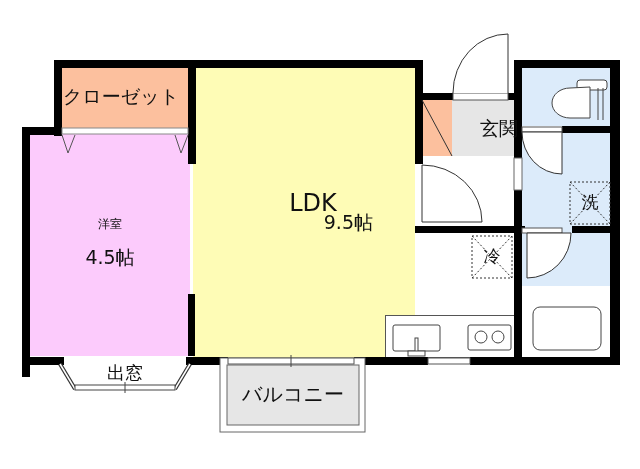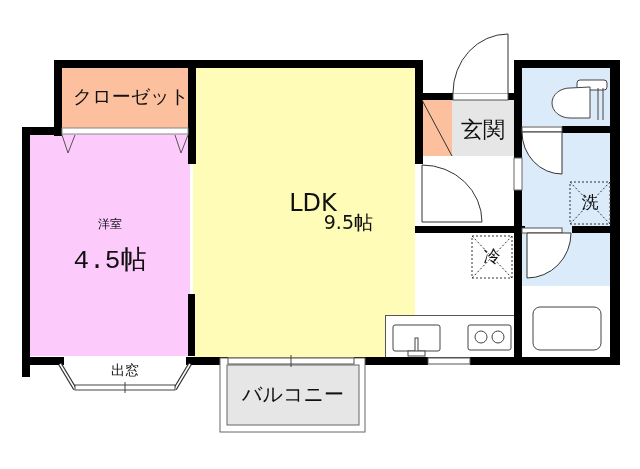--- a/index.html
+++ b/index.html
@@ -103,22 +103,22 @@
   <line x1="190" y1="364" x2="175" y2="389" stroke="#fff" stroke-width="1.5"></line>
   <rect x="75" y="385" width="100" height="5" fill="#fff" stroke="#444" stroke-width="1"></rect>
   <line x1="125" y1="382" x2="125" y2="393" stroke="#444" stroke-width="1"></line>
 
   <rect x="220" y="358" width="145" height="74" fill="#fff" stroke="#666" stroke-width="1"></rect>
   <rect x="227" y="365" width="132" height="60" fill="#e6e6e6" stroke="#666" stroke-width="1"></rect>
   <rect x="228" y="358" width="126" height="6" fill="#fff" stroke="#555" stroke-width="1"></rect>
   <line x1="291" y1="355" x2="291" y2="367" stroke="#444" stroke-width="1"></line>
 </svg>
 
-<div class="lbl" style="left:68px;top:86px;width:126px;font-size:19px;">クローゼット</div>
+<div class="lbl" style="left:58px;top:86px;width:126px;font-size:19px;">クローゼット</div>
 <div class="lbl" style="left:50px;top:218px;width:120px;font-size:12px;">洋室</div>
-<div class="lbl" style="left:50px;top:247px;width:120px;font-size:26px;font-family:Liberation Mono, monospace;">4.5帖</div>
+<div class="lbl" style="left:50px;top:247px;width:120px;font-size:19px;">4.5帖</div>
 <div class="lbl" style="left:253px;top:190px;width:120px;font-size:24px;">LDK</div>
 <div class="lbl" style="left:253px;top:212px;width:120px;font-size:19px;text-align:right;">9.5帖</div>
-<div class="lbl" style="left:452px;top:118px;width:62px;font-size:22px;">玄関</div>
+<div class="lbl" style="left:452px;top:118px;width:62px;font-size:19px;padding-left:16px;">玄関</div>
 <div class="lbl" style="left:570px;top:193px;width:40px;font-size:17px;">洗</div>
 <div class="lbl" style="left:472px;top:247px;width:40px;font-size:17px;">冷</div>
-<div class="lbl" style="left:75px;top:363px;width:100px;font-size:14px;">出窓</div>
+<div class="lbl" style="left:75px;top:363px;width:100px;font-size:18px;">出窓</div>
 <div class="lbl" style="left:227px;top:383px;width:132px;font-size:20px;text-align:center;">バルコニー</div>
 
 </body></html>

